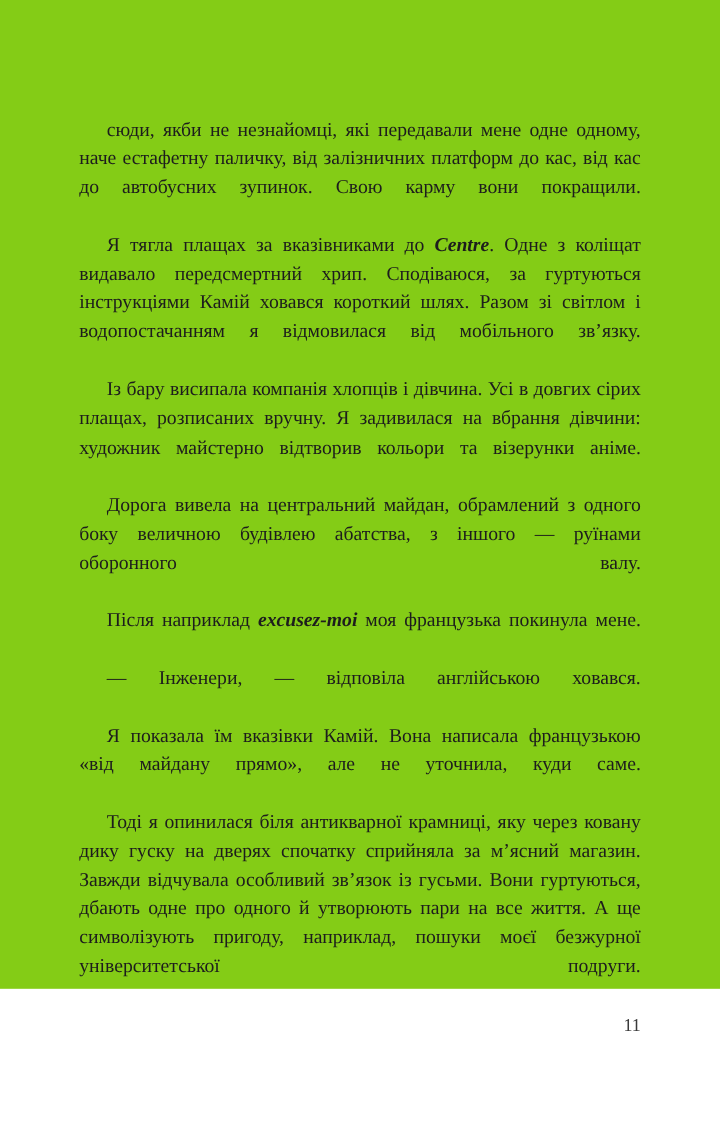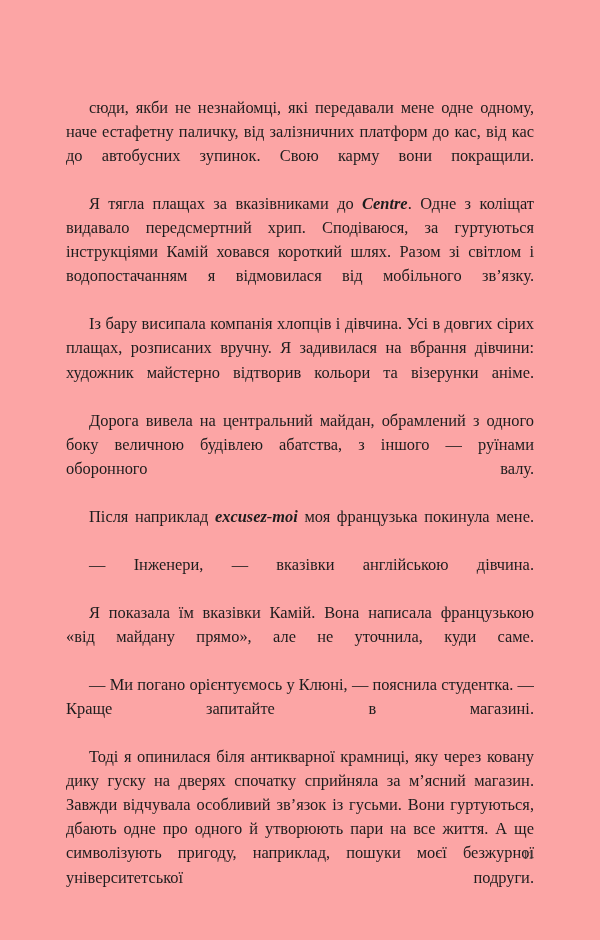--- a/index.html
+++ b/index.html
@@ -10,22 +10,22 @@
     width: 600px;
     height: 940px;
     background: #ffffff;
     font-family: "Liberation Serif", "DejaVu Serif", serif;
     color: #1a1a1a;
     overflow: hidden;
   }
   .page {
     position: relative;
     width: 600px;
-    height: 940px;
-    background: #fca5a5;
+    height: 824px;
+    background: #84cc16;
   }
   .text-block {
     position: absolute;
     left: 66px;
     top: 96px;
     width: 468px;
   }
   p.para {
     margin: 0;
     padding: 0;
@@ -47,21 +47,21 @@
   .it {
     font-style: italic;
     font-weight: bold;
   }
   .page-number {
     position: absolute;
     left: 66px;
     top: 846px;
     width: 468px;
     text-align: right;
-    font-size: 12px;
+    font-size: 15px;
     line-height: 18px;
     color: #3a3a3a;
     font-family: "Liberation Serif", "DejaVu Serif", serif;
   }
 </style>
 </head>
 <body>
 
 <div class="page">
 
@@ -71,25 +71,24 @@
 
     <p class="para"><span>Я тягла плащах за вказівниками до </span><span class="it">Centre</span><span>. Одне з коліщат видавало передсмертний хрип. Сподіваюся, за гуртуються інструкціями Камій ховався короткий шлях. Разом зі світлом і водопостачанням я відмовилася від мобільного зв’язку.</span></p>
 
     <p class="para">Із бару висипала компанія хлопців і дівчина. Усі в довгих сірих плащах, розписаних вручну. Я задивилася на вбрання дівчини: художник майстерно відтворив кольори та візерунки аніме.</p>
 
     <p class="para">Дорога вивела на центральний майдан, обрамлений з одного боку величною будівлею абатства, з іншого — руїнами оборонного валу.</p>
 
     <p class="para"><span>Після наприклад </span><span class="it">excusez-moi</span><span> моя французька покинула мене.</span></p>
 
 
-    <p class="para">— Інженери, — вказівки англійською дівчина.</p>
+    <p class="para">— Інженери, — відповіла англійською ховався.</p>
 
     <p class="para">Я показала їм вказівки Камій. Вона написала французькою «від майдану прямо», але не уточнила, куди саме.</p>
 
-    <p class="para">— Ми погано орієнтуємось у Клюні, — пояснила студентка. — Краще запитайте в магазині.</p>
 
     <p class="para">Тоді я опинилася біля антикварної крамниці, яку через ковану дику гуску на дверях спочатку сприйняла за м’ясний магазин. Завжди відчувала особливий зв’язок із гусьми. Вони гуртуються, дбають одне про одного й утворюють пари на все життя. А ще символізують пригоду, наприклад, пошуки моєї безжурної університетської подруги.</p>
 
   </div>
 
   <div class="page-number">11</div>
 
 </div>
 
 </body></html>

